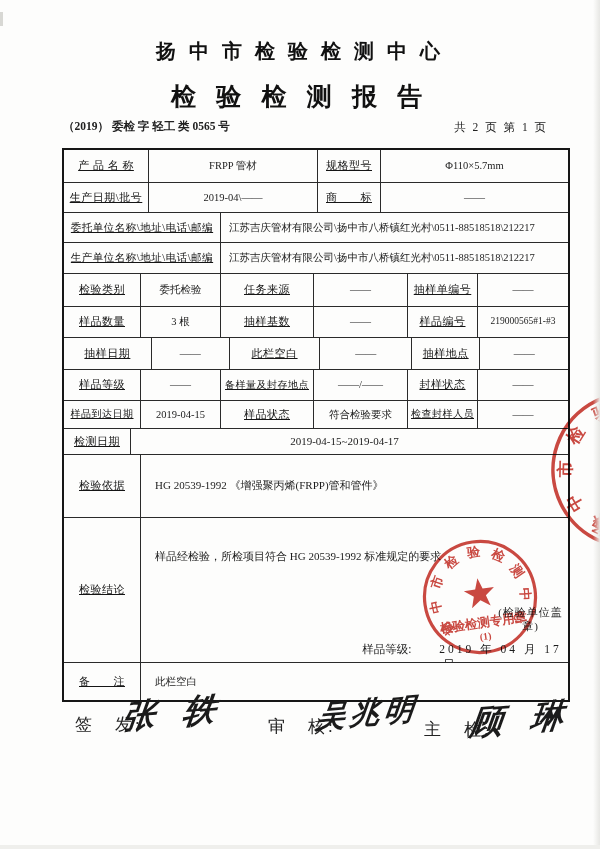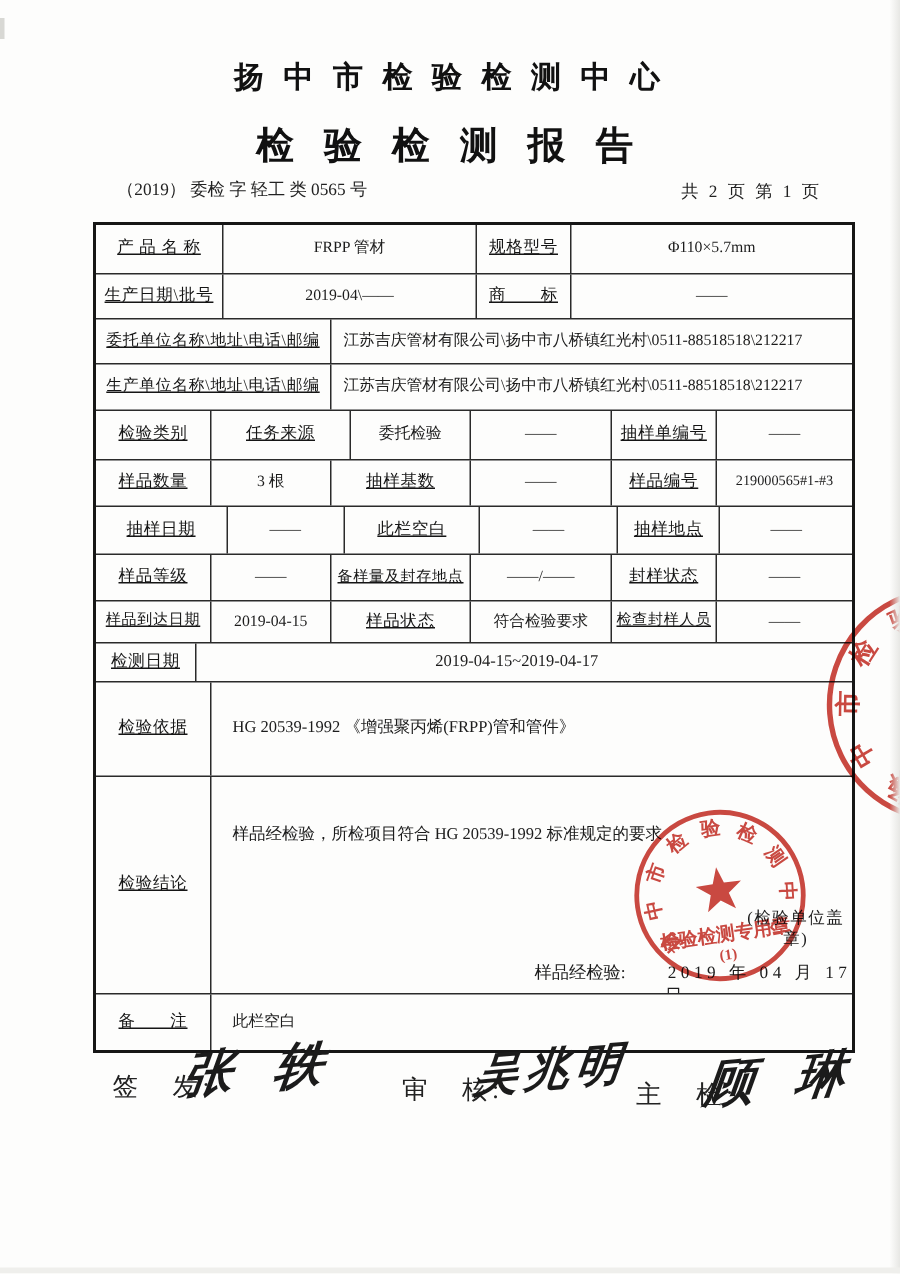--- a/index.html
+++ b/index.html
@@ -10,21 +10,21 @@
     color:#1c1c1c;
   }
   .title1{
     position:absolute;left:0;top:38px;width:600px;text-align:center;
     font-size:20px;font-weight:bold;letter-spacing:4px;color:#111;
   }
   .title2{
     position:absolute;left:0;top:80px;width:600px;text-align:center;
     font-size:25px;font-weight:bold;letter-spacing:7px;color:#111;
   }
-  .refline{position:absolute;top:119px;left:78px;font-size:11.5px;color:#222;}
+  .refline{position:absolute;top:119px;left:63px;font-size:11.5px;color:#222;font-weight:bold;}
   .pageinfo{position:absolute;top:120px;right:52px;font-size:11.5px;color:#222;letter-spacing:2px;}
 
   .tbl{
     position:absolute;left:62px;top:148px;width:504px;
     border:2px solid #161616;background:transparent;
   }
   .row{display:flex;border-bottom:1px solid #2a2a2a;}
   .row:last-child{border-bottom:none;}
   .cell{
     box-sizing:border-box;border-right:1px solid #2a2a2a;
@@ -89,22 +89,22 @@
     <div class="cell left" style="width:347px;font-size:10.5px">江苏吉庆管材有限公司\扬中市八桥镇红光村\0511-88518518\212217</div>
   </div>
 
   <div class="row" style="height:30px">
     <div class="cell lbl" style="width:157px;font-size:10.5px">生产单位名称\地址\电话\邮编</div>
     <div class="cell left" style="width:347px;font-size:10.5px">江苏吉庆管材有限公司\扬中市八桥镇红光村\0511-88518518\212217</div>
   </div>
 
   <div class="row" style="height:32px">
     <div class="cell lbl" style="width:77px">检验类别</div>
+    <div class="cell" style="width:80px">委托检验</div>
     <div class="cell lbl" style="width:93px">任务来源</div>
-    <div class="cell" style="width:80px">委托检验</div>
     <div class="cell" style="width:94px">——</div>
     <div class="cell lbl" style="width:70px">抽样单编号</div>
     <div class="cell" style="width:90px">——</div>
   </div>
 
   <div class="row" style="height:30px">
     <div class="cell lbl" style="width:77px">样品数量</div>
     <div class="cell" style="width:80px">3 根</div>
     <div class="cell lbl" style="width:93px">抽样基数</div>
     <div class="cell" style="width:94px">——</div>
@@ -148,21 +148,21 @@
     <div class="cell lbl" style="width:77px">检验依据</div>
     <div class="cell left" style="width:427px;padding-left:14px;font-size:11px">HG 20539-1992 《增强聚丙烯(FRPP)管和管件》</div>
   </div>
 
   <div class="row" style="height:144px">
     <div class="cell lbl" style="width:77px">检验结论</div>
     <div class="cell conc" style="width:427px">
       <div class="conc-text">样品经检验，所检项目符合 HG 20539-1992 标准规定的要求</div>
       <div class="seal-note">(检验单位盖章)</div>
       <div class="issue-line">
-        <span>样品经检验:</span><span class="issue-date">2019 年 04 月 17 日</span>
+        <span>样品等级:</span><span class="issue-date">2019 年 04 月 17 日</span>
       </div>
     </div>
   </div>
 
   <div class="row" style="height:37px">
     <div class="cell lbl" style="width:77px">备　　注</div>
     <div class="cell left" style="width:427px;padding-left:14px">此栏空白</div>
   </div>
 
 </div>

